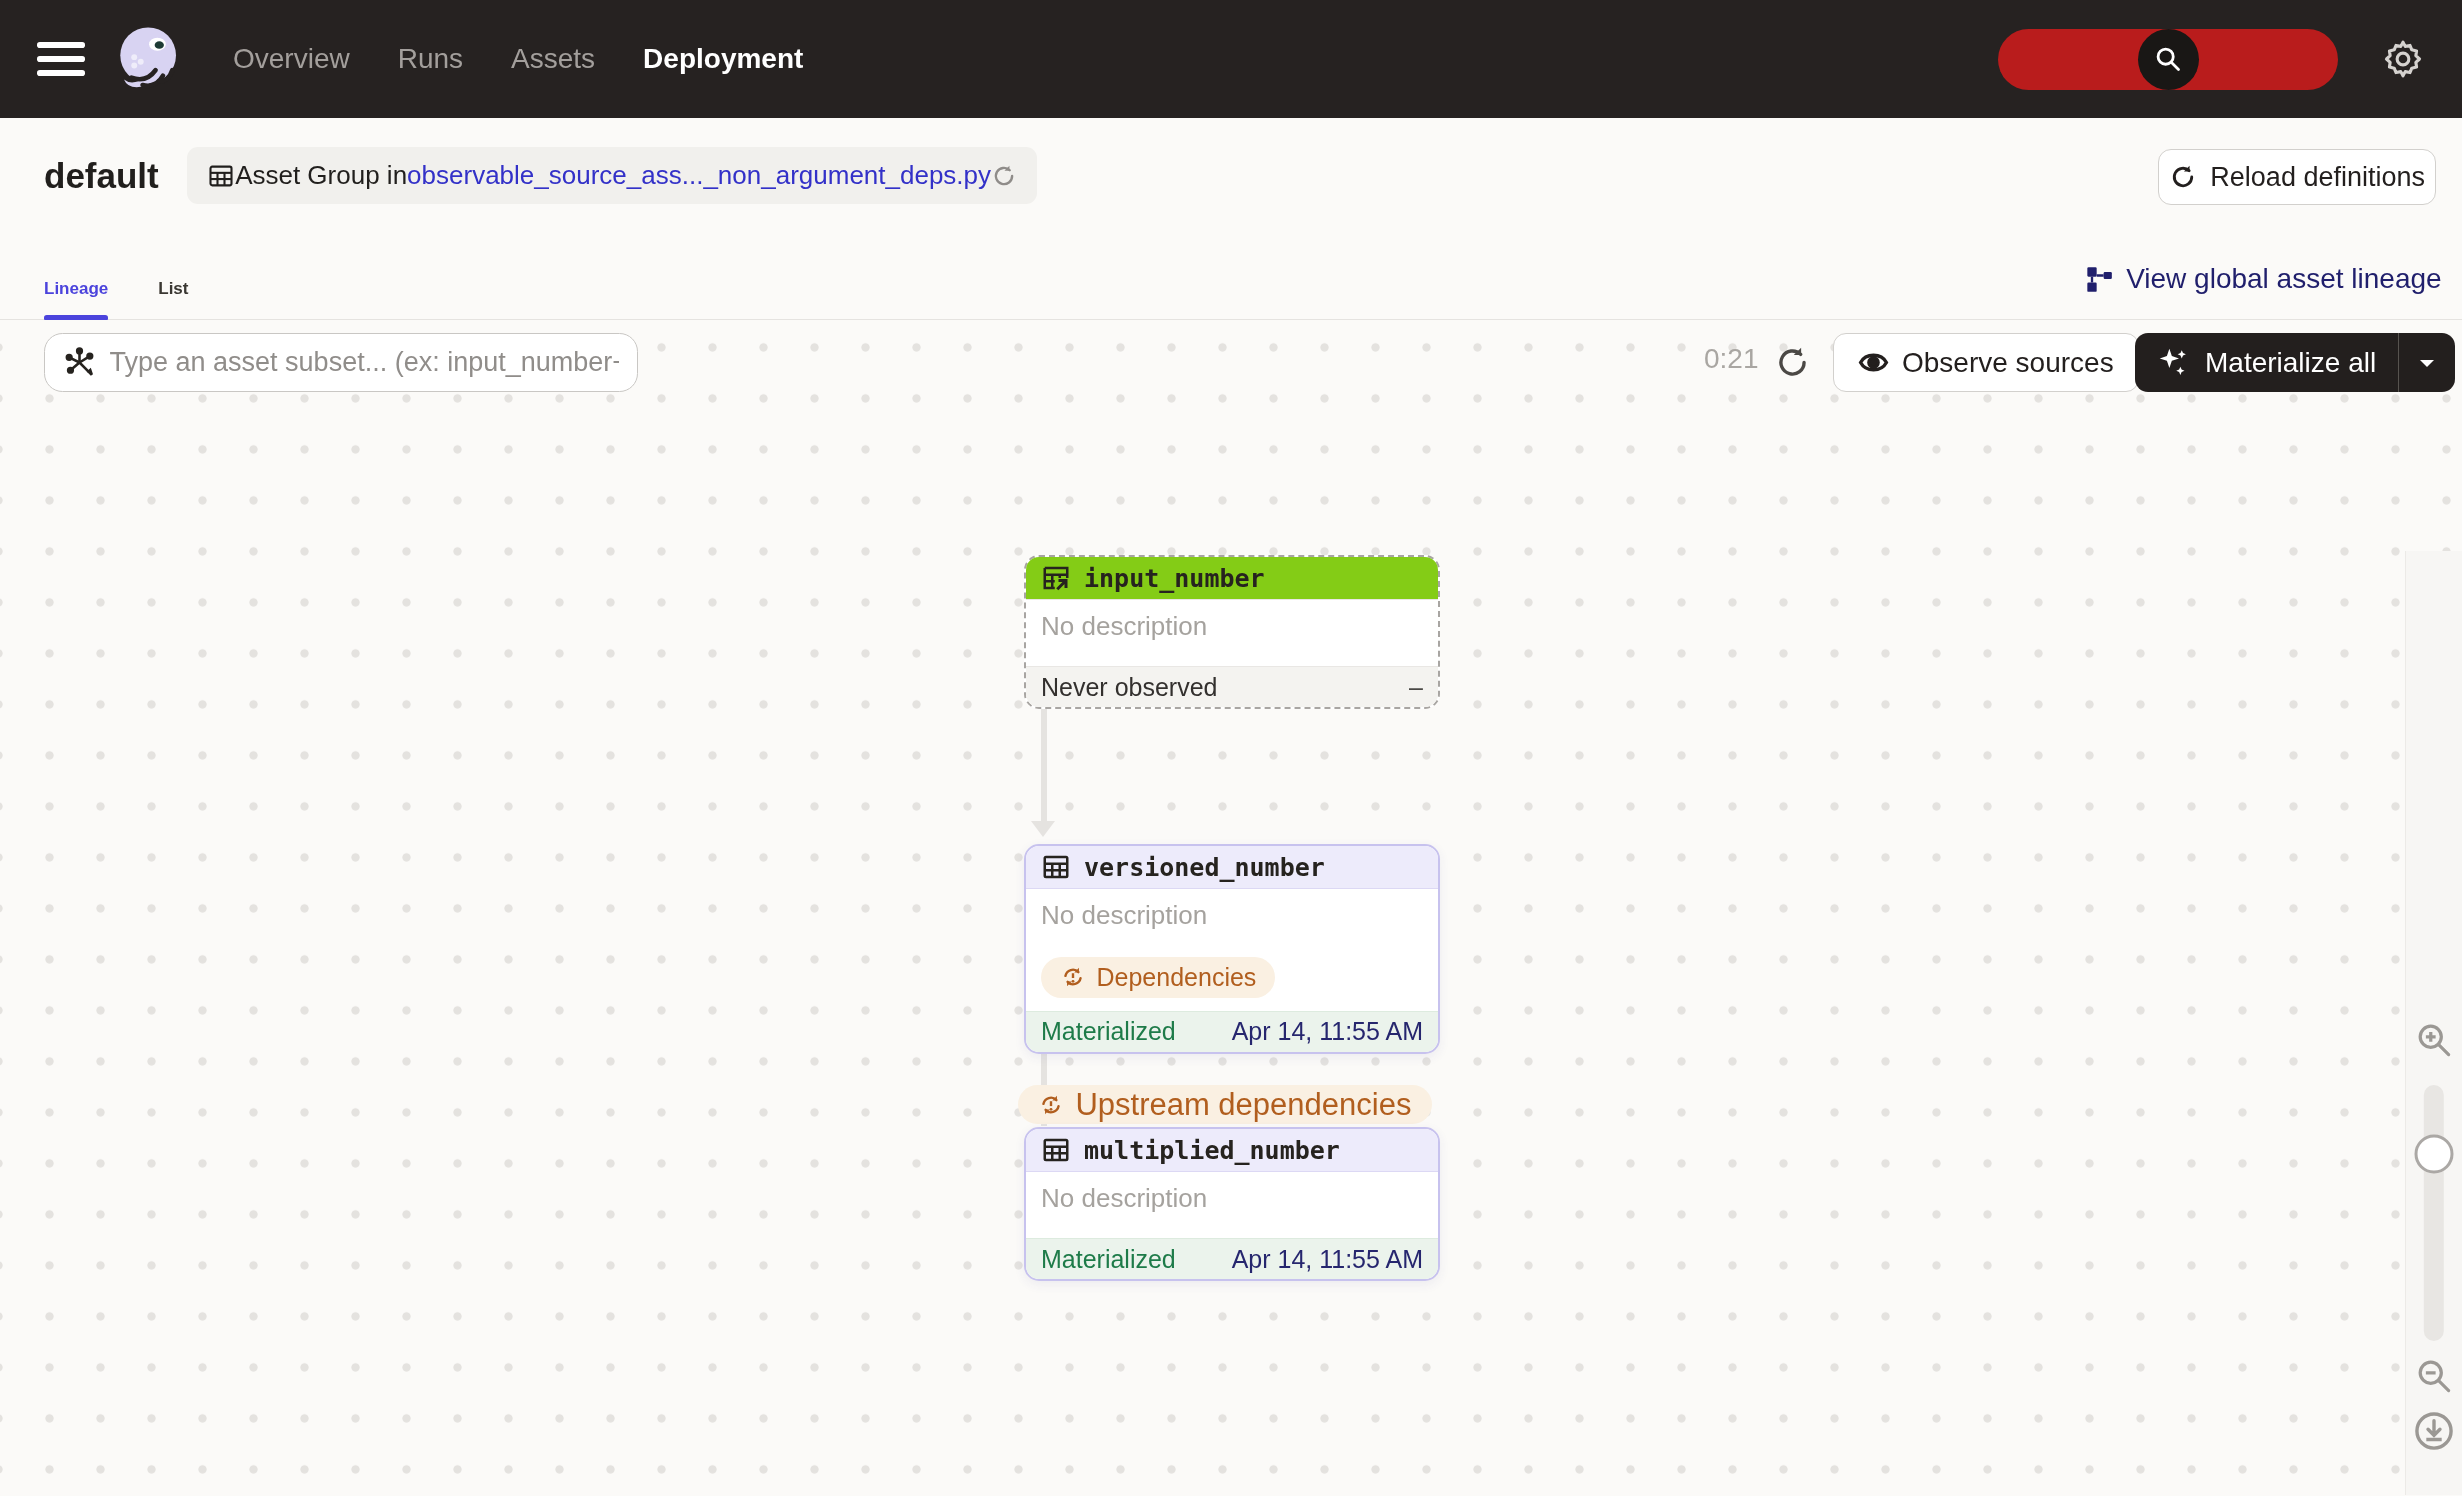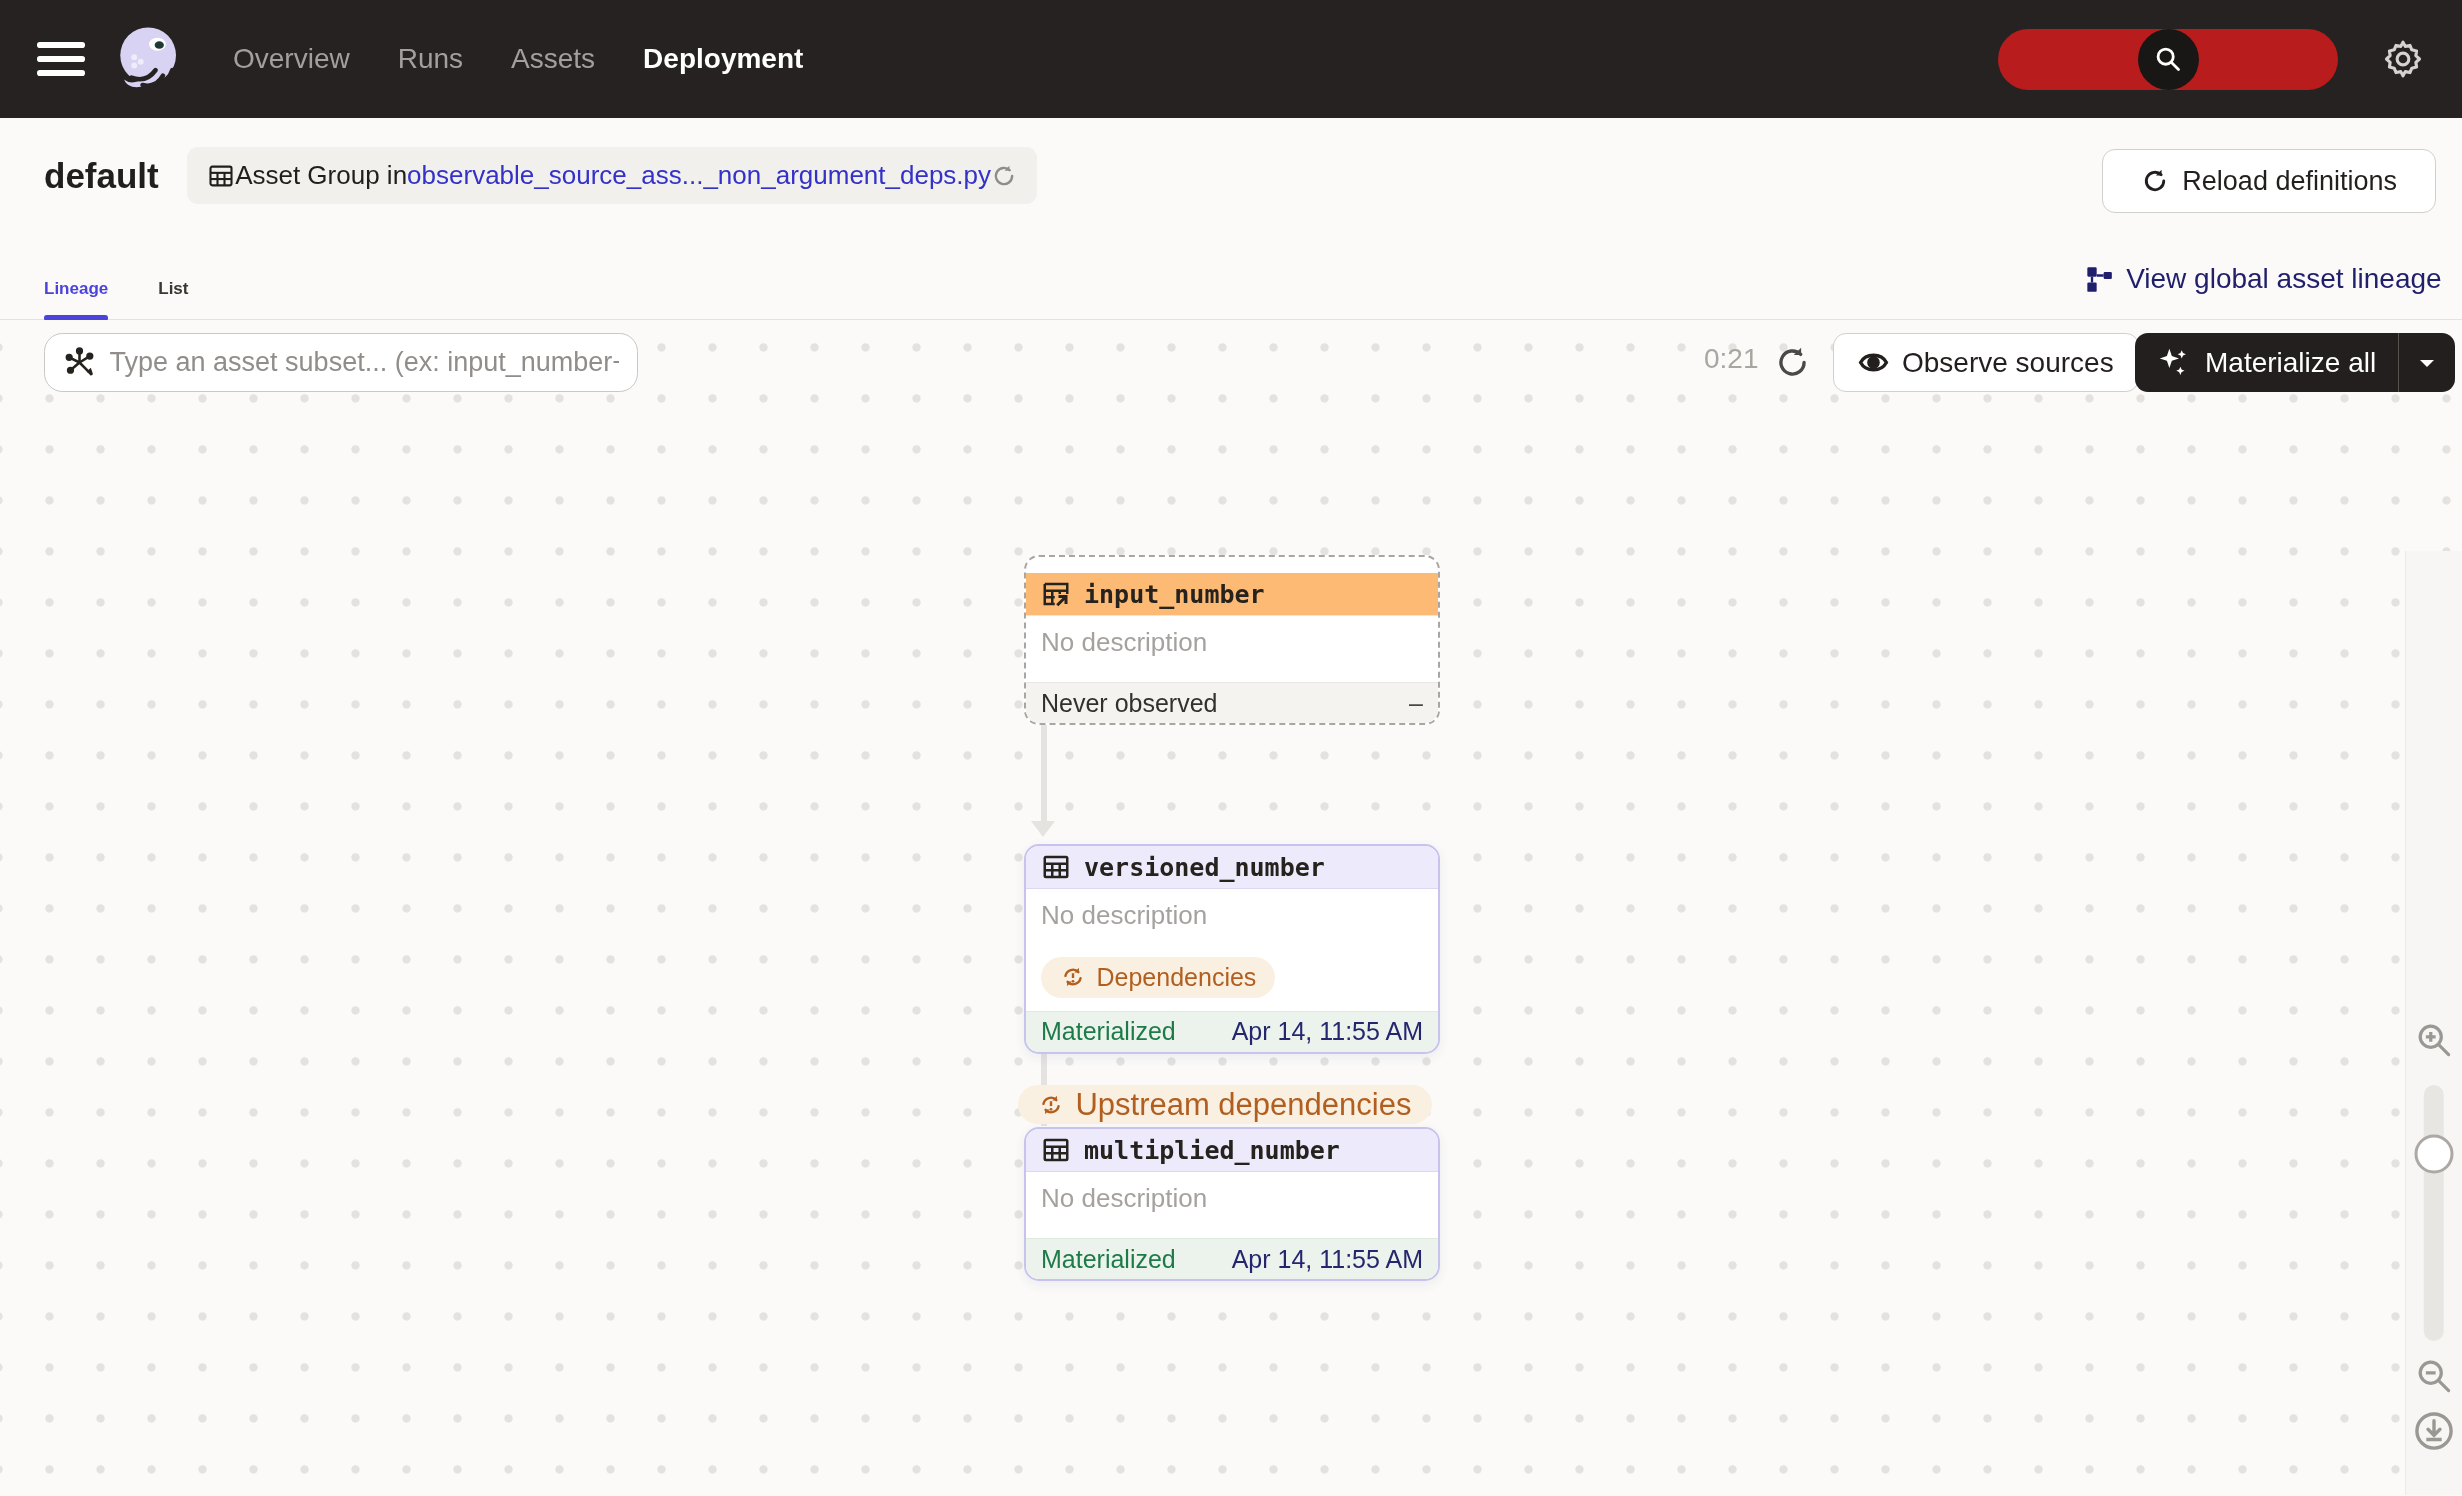--- a/index.html
+++ b/index.html
@@ -28,21 +28,21 @@
   .page-header { position:relative; height:202px; background:#FBFAF8; border-bottom:1.9px solid #E5E3E0; }
   .ph-row1 { position:absolute; top:24px; left:44px; right:26px; height:67px; display:flex; align-items:center; }
   .page-title { font-size:35px; font-weight:700; color:#211F1D; margin-right:28px; }
   .crumb-pill { display:flex; align-items:center; height:57px; padding:0 20.4px;
                 background:#F1F0ED; border-radius:11px; font-size:26px; color:#211F1D; }
   .crumb-link { color:#3331C8; cursor:pointer; }
   .crumb-pill .mini-reload { color:#8F8C89; display:flex; cursor:pointer; }
   .btn { display:flex; align-items:center; justify-content:center; gap:13px; background:#fff;
          border:1.9px solid #D2D0CD; border-radius:13px; font-size:27px; font-weight:500;
          color:#231F1E; cursor:pointer; }
-  .reload-defs { position:absolute; top:31px; right:26px; height:64px; padding:0 38px;justify-content:center; }
+  .reload-defs { position:absolute; top:31px; right:26px; height:56px; padding:0 10px;justify-content:center; }
 
   .ph-row2 { position:absolute; left:44px; right:20.4px; bottom:0; display:flex; align-items:flex-end; }
   .tab { position:relative; font-size:17px; font-weight:700; padding-bottom:20.4px; margin-right:50px;
          color:#3A3732; cursor:pointer; }
   .tab.active { color:#4B43DC; }
   .tab.active::after { content:""; position:absolute; left:0; right:0; bottom:-1.9px; height:5.6px;
                        background:#4B43DC; border-radius:2.8px; }
   .ph-spacer { flex:1; }
   .global-link { display:flex; align-items:center; gap:13px; font-size:28px; color:#201F6C;
                  padding-bottom:24px; cursor:pointer; }
@@ -74,21 +74,21 @@
   .edge-arrow { position:absolute; width:0; height:0; border-left:12px solid transparent;
                 border-right:12px solid transparent; border-top:16.7px solid #E5E3E0; }
 
   
   .node { position:absolute; width:416px; background:#fff; border-radius:15px; overflow:hidden; }
   .node.solid { border:2.8px solid #C7C2EE; box-shadow:0 3.7px 11px rgba(60,50,140,.07); }
   .node.dashed { border:2.8px dashed #A8A5A2; }
   .node-header { display:flex; align-items:center; gap:13px; height:43px; padding:0 15px;
                  font-family:"DejaVu Sans Mono",monospace; font-weight:700; font-size:25px; color:#26231F; }
   .node.solid .node-header { background:#EDEBFB; border-bottom:1.9px solid #DCD8F4; }
-  .node.dashed .node-header { background:#fdba74; border-bottom:1.9px solid #E9E7E4;margin-top:16px; }
+  .node.dashed .node-header { background:#84cc16; border-bottom:1.9px solid #E9E7E4; }
   .node-desc { padding:11px 15px 24px; font-size:26px; color:#A5A29E; }
   .node-tagrow { padding:1.9px 15px 13px; }
   .pill-tag { display:inline-flex; align-items:center; gap:11px; height:41px; padding:0 18.5px;
               border-radius:20.4px; background:#FAF0E2; color:#B15E1E; font-size:25px; }
   .node-footer { display:flex; align-items:center; justify-content:space-between; height:41px;
                  padding:0 15px; font-size:25px; }
   .footer-green { background:#EBF3EC; border-top:0.9px solid #DDEBDF; }
   .footer-green .status { color:#1E7B49; }
   .footer-green .time { color:#26266E; }
   .footer-gray { background:#F4F3F0; border-top:0.9px solid #E9E7E4; }

